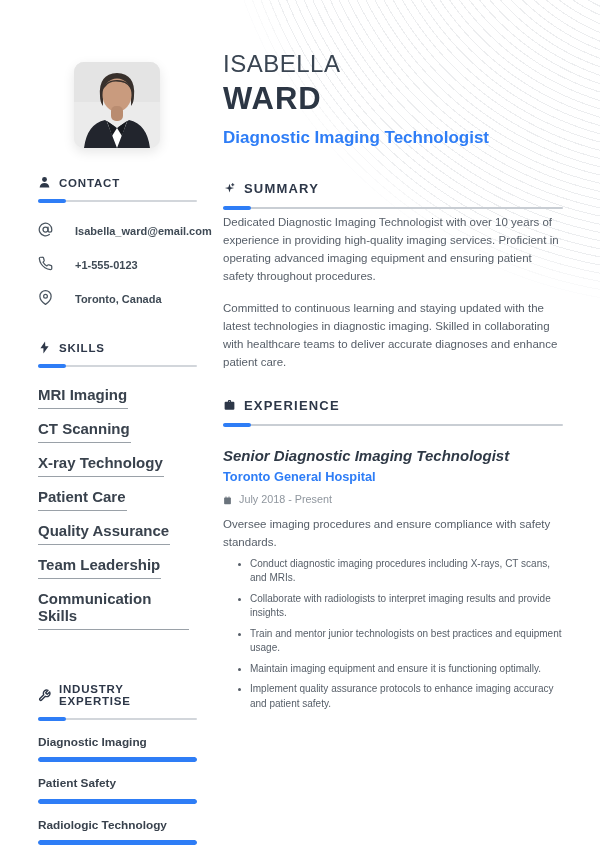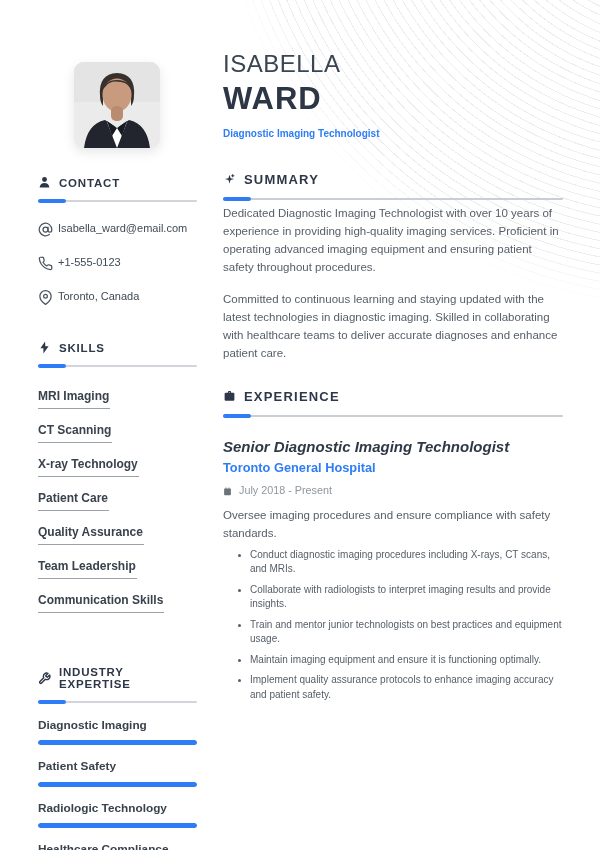--- a/index.html
+++ b/index.html
@@ -25,43 +25,43 @@
   .sidebar .sec-head { font-size:11.5px; letter-spacing:0.8px; }
   .main .sec-head { font-size:13px; letter-spacing:1.2px; }
   .sec-head .hicon { display:inline-flex; width:13px; height:13px; flex:0 0 13px; }
   .sec-head .hicon svg { width:13px; height:13px; }
   .rule { position:relative; height:4px; margin-top:10px; }
   .rule .track { position:absolute; left:0; right:0; top:1px; height:2px; background:#d2d6db; border-radius:2px; }
   .main .rule .track { background:#c9ced4; }
   .rule .accent-seg { position:absolute; left:0; top:0; width:28px; height:4px; border-radius:2px; background:#2e7df6; z-index:1; }
 
   
-  .c-row { display:flex; align-items:flex-start; gap:5px; margin-top:19px; font-size:11px; color:#3f4a55; }
+  .c-row { display:flex; align-items:flex-end; gap:22px; margin-top:19px; font-size:11px; color:#3f4a55;font-weight:bold; }
   .c-row .cicon { display:inline-flex; width:15px; height:15px; flex:0 0 15px; color:#4a5560; }
   .c-row .cicon svg { width:15px; height:15px; }
 
   section.contact { margin-bottom:36px; }
   section.skills { margin-bottom:42px; }
 
   
   .skill-wrap { margin-top:18px; }
-  .skill { display:inline-block; font-size:12px; font-weight:bold; color:#39424d;
+  .skill { display:inline-block; font-size:15px; font-weight:bold; color:#39424d;
            border-bottom:1.5px solid #9aa1a8; padding:0 1px 5px 0; margin:0 8px 11px 0; }
 
   
   .exp-row { margin-top:14px; }
   .exp-row:first-of-type { margin-top:16px; }
   .exp-label { font-size:11.8px; font-weight:bold; color:#39424d; line-height:1.3; margin-bottom:7px; }
   .bar { height:5px; border-radius:3px; background:#e4e7ea; overflow:hidden; }
   .bar .fill { height:5px; border-radius:3px; background:#2e7df6; }
 
   
   .first-name { font-size:24px; font-weight:500; color:#3a4552; letter-spacing:0.5px; }
   .last-name { font-size:31px; font-weight:800; color:#2c3644; letter-spacing:1px; margin-top:3px; }
-  .job-title { font-size:10px; font-weight:bold; color:#2e7df6; margin-top:11px; }
+  .job-title { font-size:17px; font-weight:bold; color:#2e7df6; margin-top:11px; }
 
   section.summary { margin-top:33px; }
   .summary-body { margin-top:3px; }
   .summary-body p { font-size:11.5px; line-height:1.58; color:#565e68; margin-bottom:13px; }
 
   section.experience { margin-top:27px; }
   .job { margin-top:20px; }
   .job-name { font-size:15px; font-weight:bold; color:#2f3946;font-style:italic; }
   .company { font-size:12.8px; font-weight:bold; color:#2e7df6; margin-top:5px; }
   .date-row { display:flex; align-items:flex-end; gap:7px; margin-top:9px; font-size:10.8px; color:#8f969e; }

